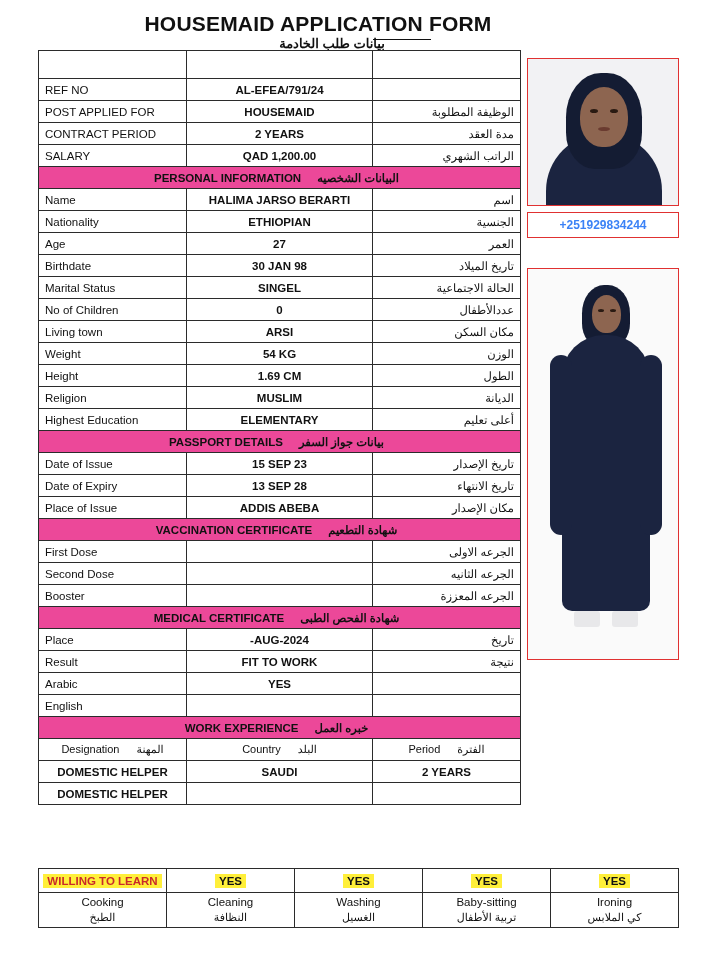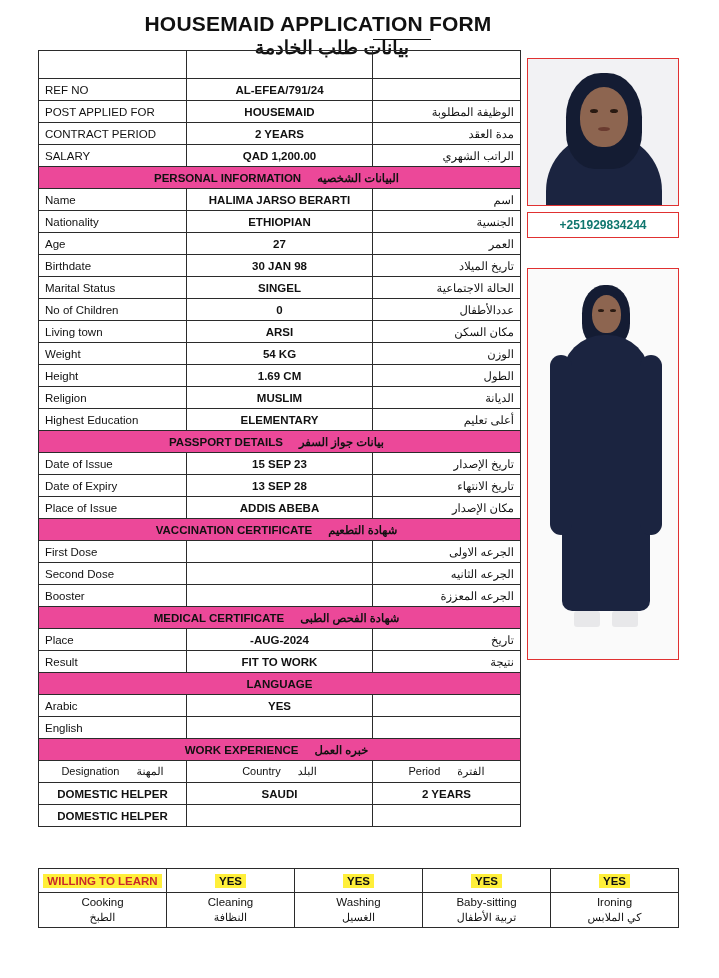--- a/index.html
+++ b/index.html
@@ -23,21 +23,21 @@
     left: 38px; top: 12px;
     width: 560px; height: 34px;
     display: flex; align-items: center; flex-direction: column;
   }
   .title-en {
     font-size: 21px; font-weight: bold; letter-spacing: .2px;
     white-space: nowrap;
   }
   .title-ar {
     margin-left: 28px;
-    font-size: 19px; font-weight: bold;
+    font-size: 13px; font-weight: bold;
     direction: rtl;
     white-space: nowrap;
   }
   .title-underline {
     position: absolute;
     left: 373px; top: 39px;
     width: 58px; height: 1px;
     background: #111;
   }
 
@@ -91,21 +91,21 @@
     left: 527px; top: 58px; width: 152px; height: 148px;
   }
   #photo-full {
     left: 527px; top: 268px; width: 152px; height: 392px;
   }
   .phone-box {
     position: absolute;
     left: 527px; top: 212px; width: 152px; height: 26px;
     border: 1px solid #e03131;
     display: flex; align-items: center; justify-content: center;
-    color: #0f766e; font-weight: bold; font-size: 12px;
+    color: #3b82f6; font-weight: bold; font-size: 12px;
   }
 
   
   .p-bg { position:absolute; inset:0; background:#fdfdfd; }
   .hs-head { position:absolute; background:#1c2540; border-radius:50% 50% 45% 45%; }
   .hs-face { position:absolute; background:#8a6049; border-radius:50%; }
   .hs-body { position:absolute; background:#1b2440; }
   .hs-shoe { position:absolute; background:#e8e8ea; border-radius:3px; }
 
   
@@ -282,25 +282,20 @@
         <td class="c-label">Place</td>
         <td class="c-value">-AUG-2024</td>
         <td class="c-ar">تاريخ</td>
       </tr>
       <tr>
         <td class="c-label">Result</td>
         <td class="c-value">FIT TO WORK</td>
         <td class="c-ar">نتيجة</td>
       </tr>
 
-      <tr>
-        <td class="section" colspan="3">
-          <span class="en">LANGUAGE</span>
-        </td>
-      </tr>
       <tr>
         <td class="c-label">Arabic</td>
         <td class="c-value">YES</td>
         <td class="c-ar"></td>
       </tr>
       <tr>
         <td class="c-label">English</td>
         <td class="c-value"></td>
         <td class="c-ar"></td>
       </tr>

